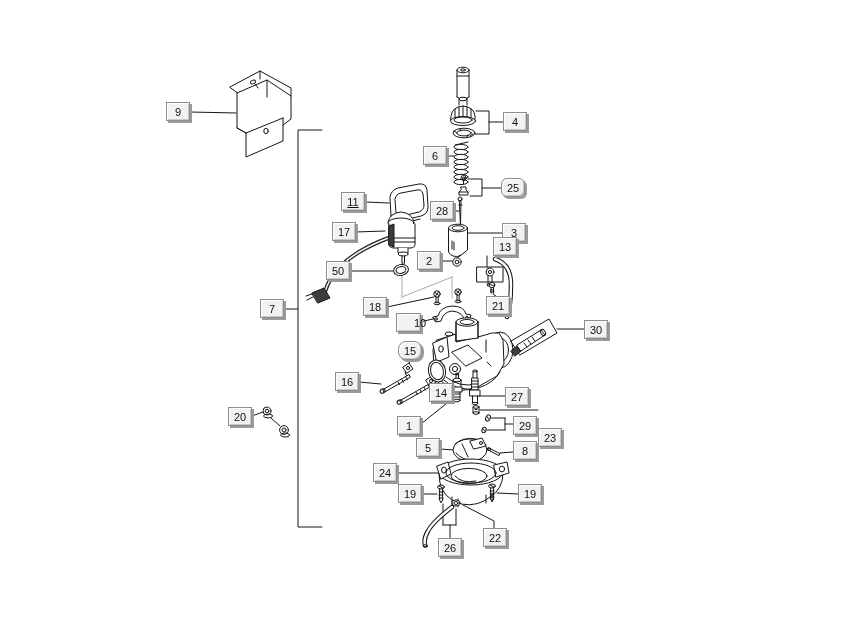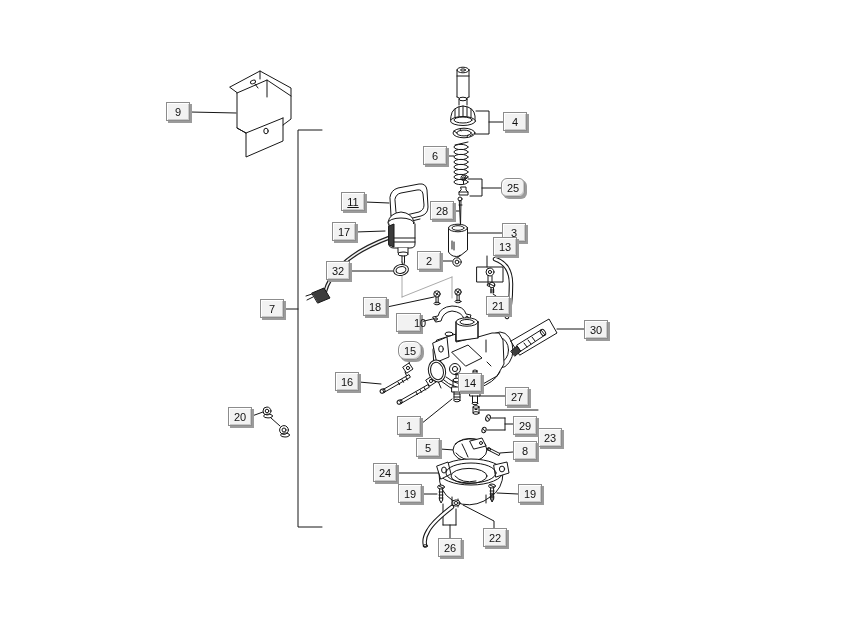--- a/index.html
+++ b/index.html
@@ -341,29 +341,29 @@
       <div class="callout" style="left: 166px; top: 102px;">9</div>
       <div class="callout" style="left: 503px; top: 112px;">4</div>
       <div class="callout" style="left: 423px; top: 146px;">6</div>
       <div class="callout" style="left: 501px; top: 178px; border-radius: 6px;">25</div>
       <div class="callout" style="left: 430px; top: 201px;">28</div>
       <div class="callout" style="left: 341px; top: 192px; text-decoration: underline;">11</div>
       <div class="callout" style="left: 332px; top: 222px;">17</div>
       <div class="callout" style="left: 502px; top: 223px;">3</div>
       <div class="callout" style="left: 475px; top: 237px; margin-left: 18px;">13</div>
       <div class="callout" style="left: 417px; top: 251px;">2</div>
-      <div class="callout" style="left: 326px; top: 261px;">32</div>
+      <div class="callout" style="left: 326px; top: 261px;">50</div>
       <div class="callout" style="left: 260px; top: 299px;">7</div>
       <div class="callout" style="left: 363px; top: 297px;">18</div>
       <div class="callout" style="left: 486px; top: 296px;">21</div>
       <div class="callout" style="left: 396px; top: 313px; padding-left: 23px;">10</div>
       <div class="callout" style="left: 584px; top: 320px;">30</div>
       <div class="callout" style="left: 398px; top: 341px; border-radius: 8px;">15</div>
       <div class="callout" style="left: 335px; top: 372px;">16</div>
-      <div class="callout" style="left: 429px; top: 373px; margin-left: 29px;">14</div>
+      <div class="callout" style="left: 429px; top: 383px;">14</div>
       <div class="callout" style="left: 505px; top: 387px;">27</div>
       <div class="callout" style="left: 538px; top: 400px; margin-top: 28px;">23</div>
       <div class="callout" style="left: 397px; top: 416px;">1</div>
       <div class="callout" style="left: 513px; top: 416px;">29</div>
       <div class="callout" style="left: 416px; top: 438px;">5</div>
       <div class="callout" style="left: 513px; top: 441px;">8</div>
       <div class="callout" style="left: 373px; top: 463px;">24</div>
       <div class="callout" style="left: 398px; top: 484px;">19</div>
       <div class="callout" style="left: 518px; top: 484px;">19</div>
       <div class="callout" style="left: 483px; top: 528px;">22</div>

